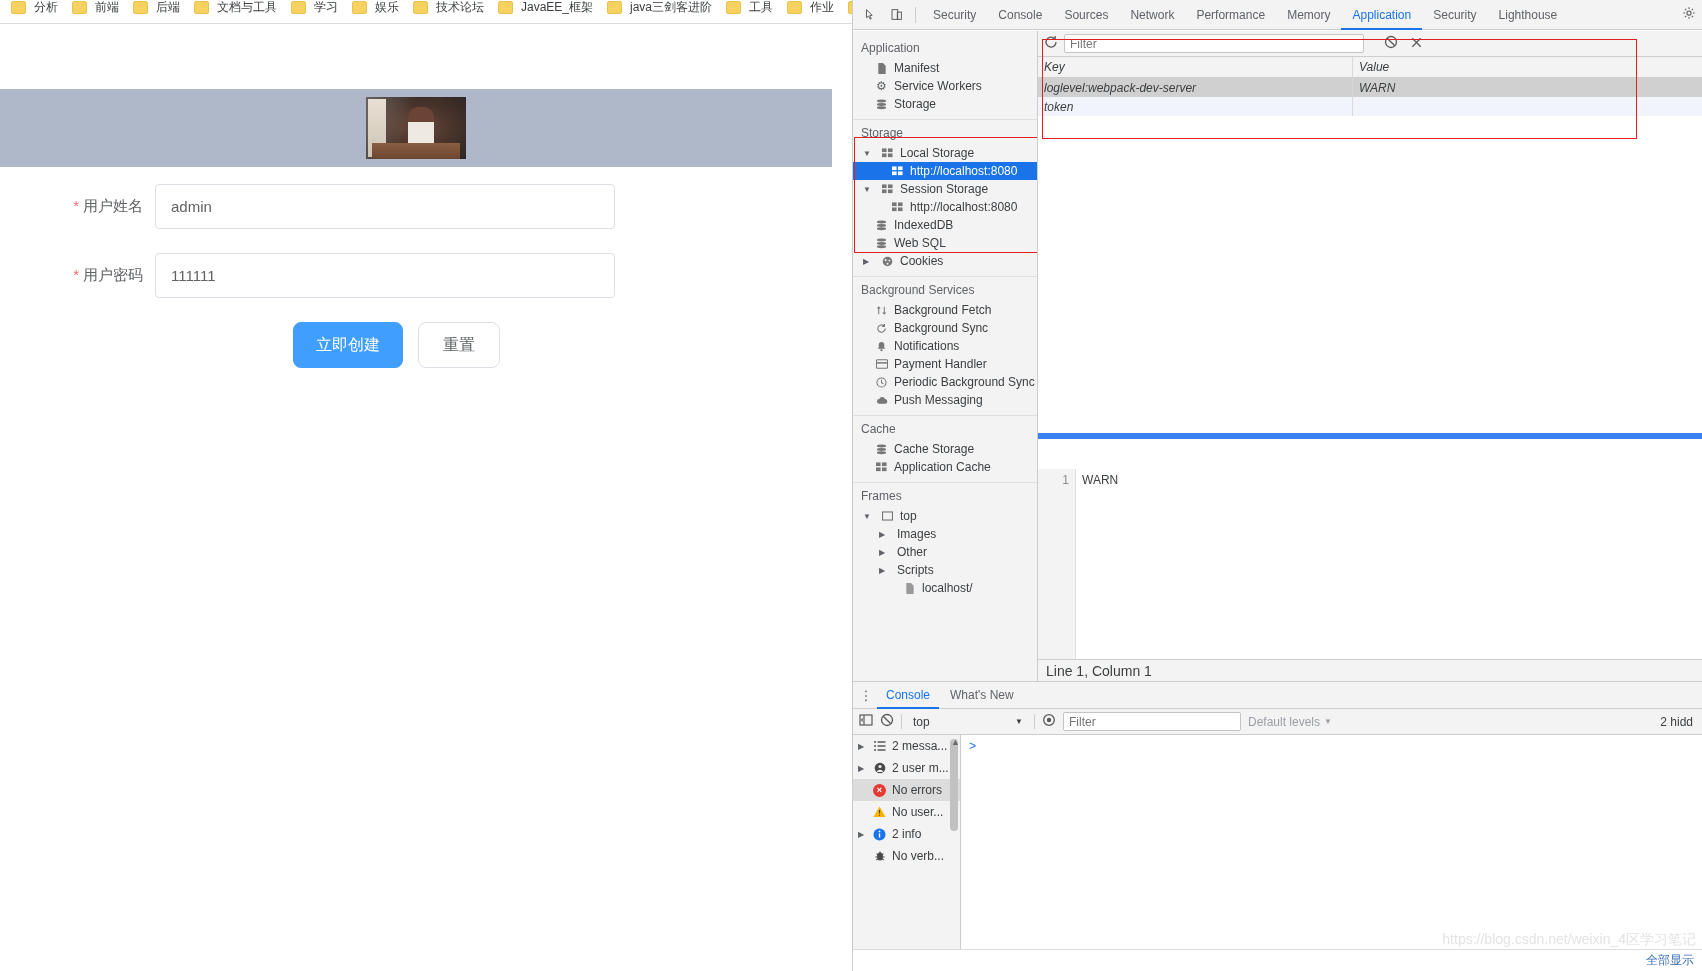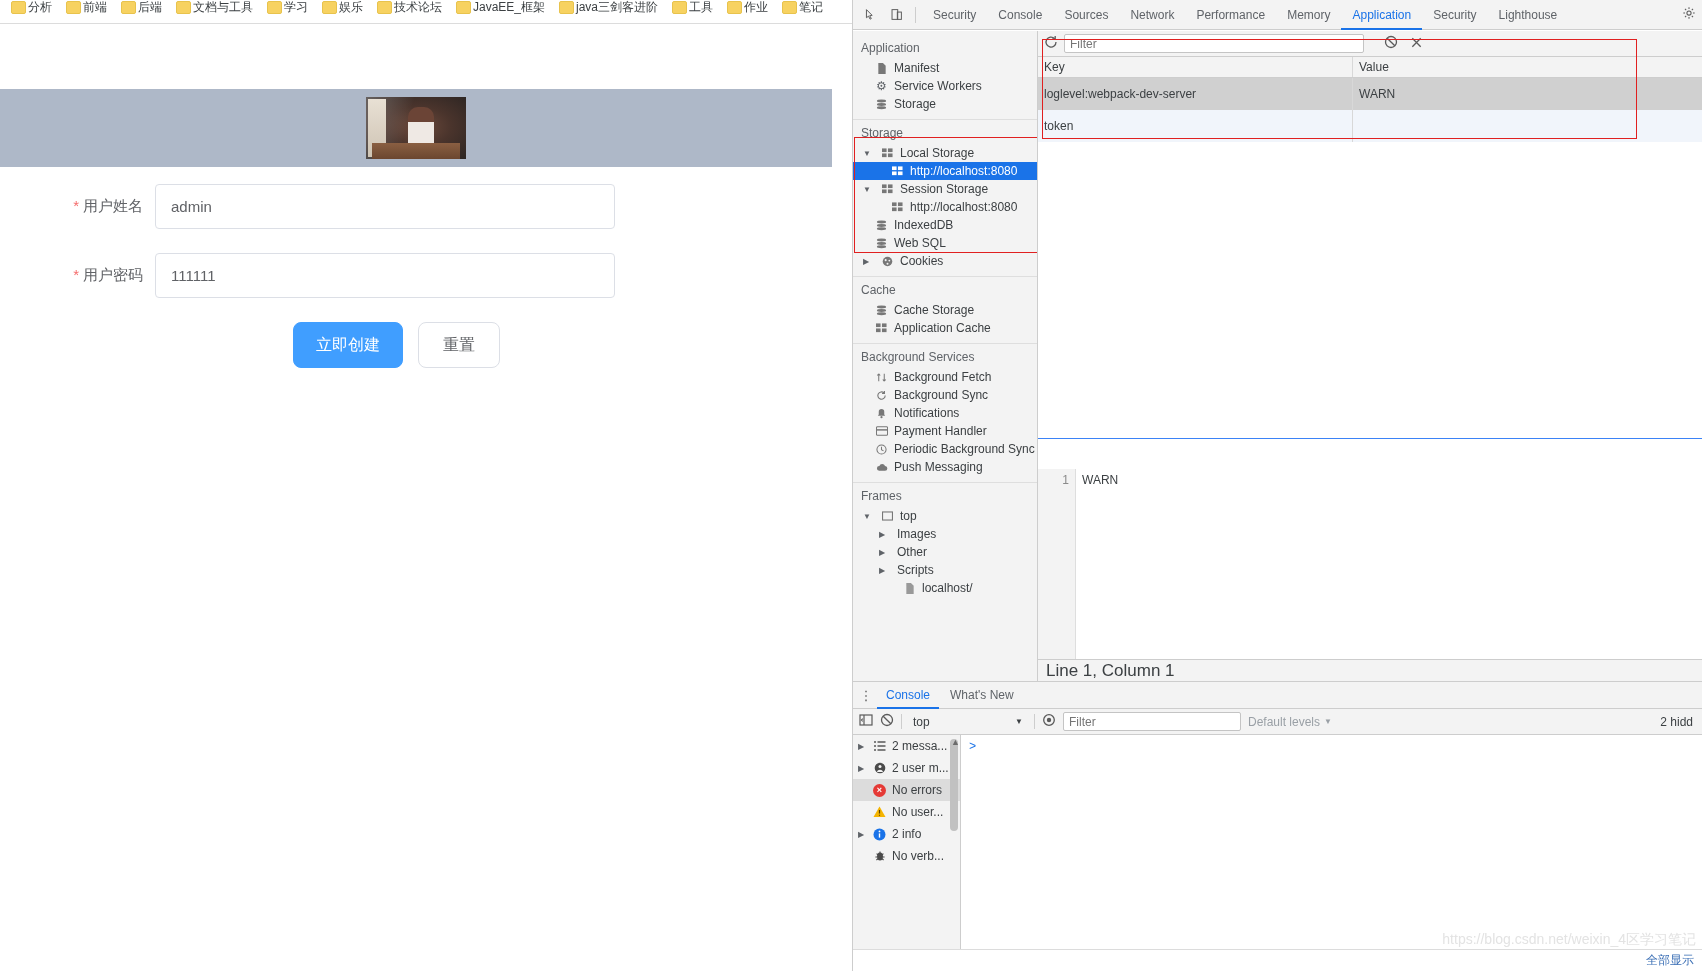--- a/index.html
+++ b/index.html
@@ -23,21 +23,21 @@
   .bookmarks-bar {
     position: absolute; left: 0; top: -8px;
     width: 852px; height: 32px;
     display: flex; align-items: center;
     padding-left: 4px;
     background: #ffffff;
     border-bottom: 1px solid #dcdcdc;
   }
   .bm-item {
     display: flex; align-items: center;
-    gap: 2px;
+    gap: 8px;
     padding: 0 7px;
     font-size: 12px;
     color: #3c4043;
     white-space: nowrap;
   }
   .bm-folder {
     width: 15px; height: 13px;
     background: #f7d261;
     border-radius: 2px;
     flex: none;
@@ -222,47 +222,47 @@
     font-family: "Liberation Sans", sans-serif;
     max-width: 300px;
   }
   .kv-head {
     display:flex; height: 21px;
     background: #f3f3f3;
     border-bottom: 1px solid #cdcdcd;
     align-items:center;
     font-size: 12px; color:#3c4043;
   }
-  .kv-row { display:flex; height: 32px; align-items:center; font-size:12px; }
+  .kv-row { display:flex; height: 19px; align-items:center; font-size:12px; }
   .kv-row.sel { background: #d0d0d0; }
   .kv-row.alt { background: #f1f5fb; }
   .kv-k { width: 315px; padding-left: 6px; border-right: 1px solid #d8d8d8; height:100%; display:flex; align-items:center; overflow:hidden; white-space:nowrap;}
   .kv-v { flex:1; padding-left: 6px; height:100%; display:flex; align-items:center; overflow:hidden; white-space:nowrap;}
-  .kv-body-area { height: 382px; border-bottom: 1px solid #3b82f6; overflow:hidden; }
+  .kv-body-area { height: 382px; border-bottom: 6px solid #3b82f6; overflow:hidden;font-style:italic; }
 
   .preview-pane { position:absolute; left:0; bottom:0; width:100%; height: 212px; }
   .preview-row { display:flex; height: 100%; }
   .gutter {
     width: 38px;
     background: #f3f3f3;
     border-right: 1px solid #dedede;
     font-size: 12px;
     color: #8a8a8a;
     text-align: right;
     padding: 4px 6px 0 0;
   }
   .preview-text { flex:1; padding: 4px 6px; font-size:12px; color:#3c4043; }
   .status-bar {
     position:absolute; left:0; bottom:0; width:100%;
     height: 22px;
     background: #f3f3f3;
     border-top: 1px solid #cdcdcd;
     display:flex; align-items:center;
     padding-left: 8px;
-    font-size: 17px; color:#3c4043;
+    font-size: 14px; color:#3c4043;
   }
 
   
   .drawer {
     position:absolute; left:0; top: 681px; width: 850px; height: 290px;
     background: #ffffff;
     border-top: 1px solid #cdcdcd;
   }
   .drawer-tabs {
     display:flex; align-items:center;
@@ -576,20 +576,76 @@
                   <circle cx="4" cy="4.5" r="1.1" fill="#f3f3f3"></circle>
                   <circle cx="8" cy="5" r="1" fill="#f3f3f3"></circle>
                   <circle cx="6" cy="8.4" r="1.1" fill="#f3f3f3"></circle>
                 </svg>
               </span>
             <span>Cookies</span>
           </div>
         </div>
 
         <div class="tree-group">
+          <div class="tree-header">Background Services</div>
+          <div class="tree-item">
+            <span class="ti">
+                <svg width="11" height="11" viewBox="0 0 12 12">
+                  <path d="M3 10V2M3 2L1.4 3.8M3 2l1.6 1.8M9 2v8M9 10l-1.6-1.8M9 10l1.6-1.8" stroke="#777" stroke-width="1.1" fill="none"></path>
+                </svg>
+              </span>
+            <span>Background Fetch</span>
+          </div>
+          <div class="tree-item">
+            <span class="ti">
+                <svg width="11" height="11" viewBox="0 0 12 12">
+                  <path d="M10 6a4 4 0 1 1-1.2-2.8" stroke="#777" stroke-width="1.2" fill="none"></path>
+                  <path d="M9.2 1.2v2.6H6.6" stroke="#777" stroke-width="1.2" fill="none"></path>
+                </svg>
+              </span>
+            <span>Background Sync</span>
+          </div>
+          <div class="tree-item">
+            <span class="ti">
+                <svg width="11" height="11" viewBox="0 0 12 12">
+                  <path d="M6 1a3 3 0 0 1 3 3v3l1 1.5H2L3 7V4a3 3 0 0 1 3-3z" fill="#777"></path>
+                  <circle cx="6" cy="10" r="1.2" fill="#777"></circle>
+                </svg>
+              </span>
+            <span>Notifications</span>
+          </div>
+          <div class="tree-item">
+            <span class="ti">
+                <svg width="12" height="10" viewBox="0 0 13 10">
+                  <rect x="0.5" y="0.5" width="12" height="9" rx="1" fill="none" stroke="#777" stroke-width="1.1"></rect>
+                  <rect x="0.5" y="3" width="12" height="1.6" fill="#777"></rect>
+                </svg>
+              </span>
+            <span>Payment Handler</span>
+          </div>
+          <div class="tree-item">
+            <span class="ti">
+                <svg width="11" height="11" viewBox="0 0 12 12">
+                  <circle cx="6" cy="6" r="5" fill="none" stroke="#777" stroke-width="1.1"></circle>
+                  <path d="M6 3v3.2l2.2 1.3" stroke="#777" stroke-width="1.1" fill="none"></path>
+                </svg>
+              </span>
+            <span>Periodic Background Sync</span>
+          </div>
+          <div class="tree-item">
+            <span class="ti">
+                <svg width="12" height="9" viewBox="0 0 13 9">
+                  <path d="M3.4 8h6.2a2.6 2.6 0 0 0 .2-5.2A3.3 3.3 0 0 0 3.6 3 2.5 2.5 0 0 0 3.4 8z" fill="#777"></path>
+                </svg>
+              </span>
+            <span>Push Messaging</span>
+          </div>
+        </div>
+
+        <div class="tree-group">
           <div class="tree-header">Cache</div>
           <div class="tree-item">
             <span class="ti">
                 <svg width="11" height="11" viewBox="0 0 12 12">
                   <ellipse cx="6" cy="2.2" rx="5" ry="1.6" fill="#777"></ellipse>
                   <ellipse cx="6" cy="6" rx="5" ry="1.6" fill="#777"></ellipse>
                   <ellipse cx="6" cy="9.5" rx="5" ry="1.6" fill="#777"></ellipse>
                 </svg>
               </span>
             <span>Cache Storage</span>
@@ -597,76 +653,20 @@
           <div class="tree-item">
             <span class="ti">
                 <svg width="11" height="10" viewBox="0 0 12 10">
                   <rect x="0" y="0" width="5" height="4" fill="#777"></rect>
                   <rect x="6.5" y="0" width="5" height="4" fill="#777"></rect>
                   <rect x="0" y="5.5" width="5" height="4" fill="#777"></rect>
                   <rect x="6.5" y="5.5" width="5" height="4" fill="#777"></rect>
                 </svg>
               </span>
             <span>Application Cache</span>
-          </div>
-        </div>
-
-        <div class="tree-group">
-          <div class="tree-header">Background Services</div>
-          <div class="tree-item">
-            <span class="ti">
-                <svg width="11" height="11" viewBox="0 0 12 12">
-                  <path d="M3 10V2M3 2L1.4 3.8M3 2l1.6 1.8M9 2v8M9 10l-1.6-1.8M9 10l1.6-1.8" stroke="#777" stroke-width="1.1" fill="none"></path>
-                </svg>
-              </span>
-            <span>Background Fetch</span>
-          </div>
-          <div class="tree-item">
-            <span class="ti">
-                <svg width="11" height="11" viewBox="0 0 12 12">
-                  <path d="M10 6a4 4 0 1 1-1.2-2.8" stroke="#777" stroke-width="1.2" fill="none"></path>
-                  <path d="M9.2 1.2v2.6H6.6" stroke="#777" stroke-width="1.2" fill="none"></path>
-                </svg>
-              </span>
-            <span>Background Sync</span>
-          </div>
-          <div class="tree-item">
-            <span class="ti">
-                <svg width="11" height="11" viewBox="0 0 12 12">
-                  <path d="M6 1a3 3 0 0 1 3 3v3l1 1.5H2L3 7V4a3 3 0 0 1 3-3z" fill="#777"></path>
-                  <circle cx="6" cy="10" r="1.2" fill="#777"></circle>
-                </svg>
-              </span>
-            <span>Notifications</span>
-          </div>
-          <div class="tree-item">
-            <span class="ti">
-                <svg width="12" height="10" viewBox="0 0 13 10">
-                  <rect x="0.5" y="0.5" width="12" height="9" rx="1" fill="none" stroke="#777" stroke-width="1.1"></rect>
-                  <rect x="0.5" y="3" width="12" height="1.6" fill="#777"></rect>
-                </svg>
-              </span>
-            <span>Payment Handler</span>
-          </div>
-          <div class="tree-item">
-            <span class="ti">
-                <svg width="11" height="11" viewBox="0 0 12 12">
-                  <circle cx="6" cy="6" r="5" fill="none" stroke="#777" stroke-width="1.1"></circle>
-                  <path d="M6 3v3.2l2.2 1.3" stroke="#777" stroke-width="1.1" fill="none"></path>
-                </svg>
-              </span>
-            <span>Periodic Background Sync</span>
-          </div>
-          <div class="tree-item">
-            <span class="ti">
-                <svg width="12" height="9" viewBox="0 0 13 9">
-                  <path d="M3.4 8h6.2a2.6 2.6 0 0 0 .2-5.2A3.3 3.3 0 0 0 3.6 3 2.5 2.5 0 0 0 3.4 8z" fill="#777"></path>
-                </svg>
-              </span>
-            <span>Push Messaging</span>
           </div>
         </div>
 
         <div class="tree-group" style="border-bottom:none;">
           <div class="tree-header">Frames</div>
           <div class="tree-item">
             <span class="tw">▼</span>
             <span class="ti">
                 <svg width="11" height="10" viewBox="0 0 12 10">
                   <rect x="0.6" y="0.6" width="10.8" height="8.8" fill="none" stroke="#777" stroke-width="1.2"></rect>

